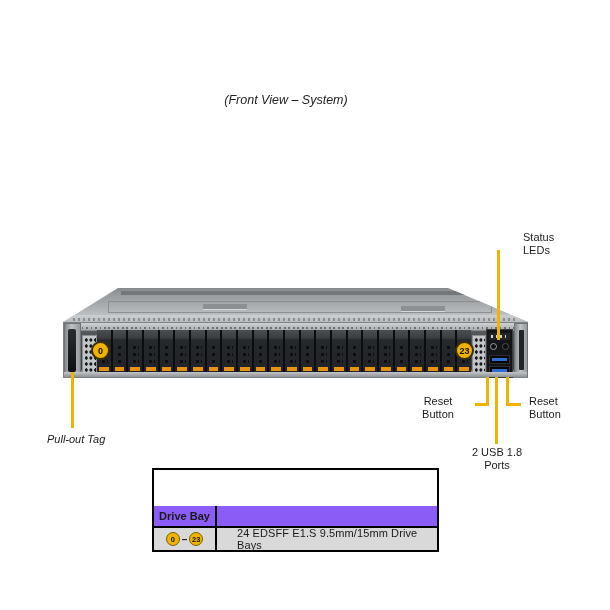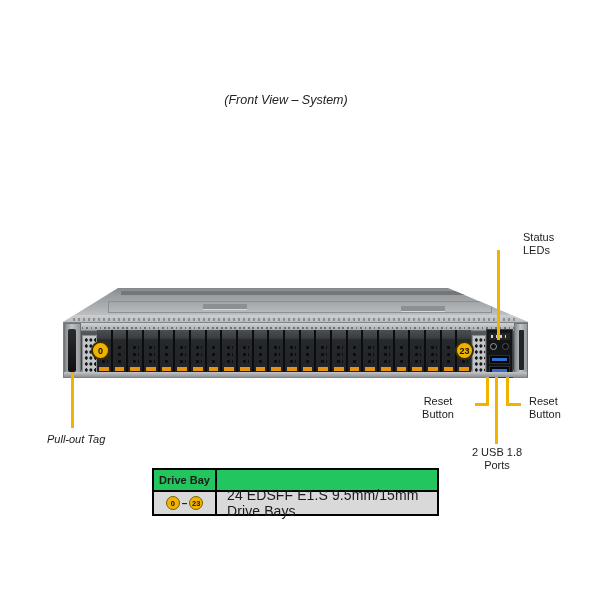--- a/index.html
+++ b/index.html
@@ -157,28 +157,28 @@
     background:var(--usb,#2E6ED0);
   }
   .usb.u1 { top:25px; }
   .usb.u2 { top:36px; }
 
   
   .spec-table {
     left:152px; top:468px; width:287px;
     border:2px solid #000; background:#fff; box-sizing:border-box;
   }
-  .spec-head { display:flex; height:20px; border-bottom:2.5px solid #000; background:#22c55e; }
+  .spec-head { display:flex; height:20px; border-bottom:2.5px solid #000; background:#8b5cf6;margin-top:36px; }
   .spec-row  { display:flex; height:22px; background:var(--rowbg,#D9D9D9); }
   .col-bay  { width:63px; border-right:2px solid #000; box-sizing:border-box;
               display:flex; align-items:center; justify-content:center; }
   .col-desc { flex:1; display:flex; align-items:center; }
   .spec-head .col-bay, .spec-head .col-desc { font-size:11px; font-weight:bold; }
   .spec-head .col-desc { justify-content:center; }
-  .spec-row .col-desc { font-size:14px; padding-left:10px; letter-spacing:0.1px; }
+  .spec-row .col-desc { font-size:11px; padding-left:20px; letter-spacing:0.1px; }
   .mini-badge {
     width:14px; height:14px; border-radius:50%;
     background:var(--badge,#F0B400); border:1.5px solid #7a6000; box-sizing:border-box;
     display:flex; align-items:center; justify-content:center;
     font-size:7.5px; font-weight:bold; color:#111;
   }
   .range-dash { font-size:10px; font-weight:bold; margin:0 2px; }
 </style>
 </head>
 <body>

